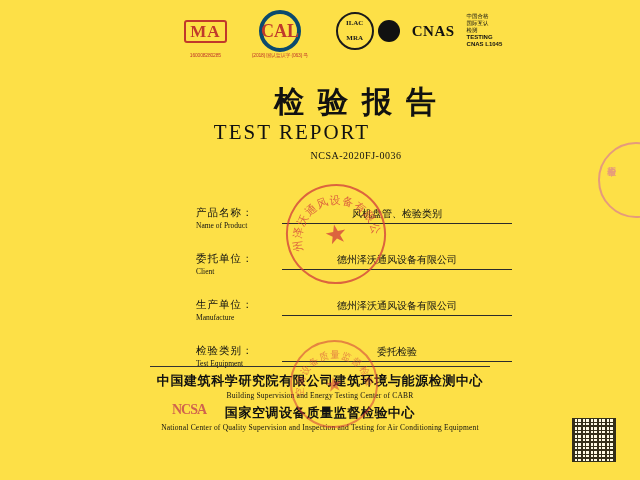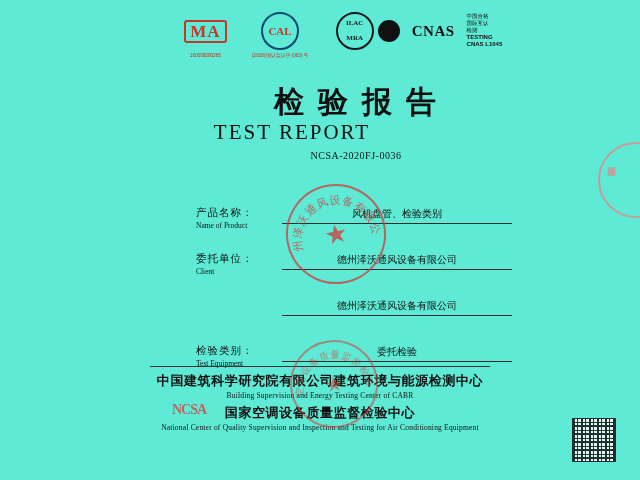--- a/index.html
+++ b/index.html
@@ -10,21 +10,21 @@
   body {
     width: 640px;
     height: 480px;
     overflow: hidden;
     font-family: "Liberation Sans", sans-serif;
   }
   #page {
     position: relative;
     width: 640px;
     height: 480px;
-    background: #5eead4;
+    background: #fde047;
   }
   
   .cert-strip {
     position: absolute;
     top: 12px;
     left: 168px;
     width: 320px;
     height: 58px;
     display: flex;
     align-items: flex-start;
@@ -61,24 +61,24 @@
     font-family: "Liberation Serif", serif;
     letter-spacing: 1px;
     line-height: 1;
     position: relative;
   }
   
   .cal-circle {
     width: 34px;
     height: 34px;
     border-radius: 50%;
-    border: 2px solid #0c4a6e;
+    border: 4px solid #0c4a6e;
     color: #c0392b;
     font-weight: bold;
-    font-size: 11px;
+    font-size: 18px;
     display: flex;
     align-items: center;
     justify-content: center;
     font-family: "Liberation Serif", serif;
   }
   
   .ilac-circle {
     width: 34px;
     height: 34px;
     border-radius: 50%;
@@ -398,20 +398,24 @@
 
     <div class="field-row">
       <div class="field-label">
         <div class="label-cn">委托单位：</div>
         <div class="label-en">Client</div>
       </div>
       <div class="field-value">德州泽沃通风设备有限公司</div>
     </div>
 
     <div class="field-row">
+      <div class="field-label">
+        <div class="label-cn">生产单位：</div>
+        <div class="label-en">Manufacture</div>
+      </div>
       <div class="field-value">德州泽沃通风设备有限公司</div>
     </div>
 
     <div class="field-row">
       <div class="field-label">
         <div class="label-cn">检验类别：</div>
         <div class="label-en">Test Equipment</div>
       </div>
       <div class="field-value">委托检验</div>
     </div>

